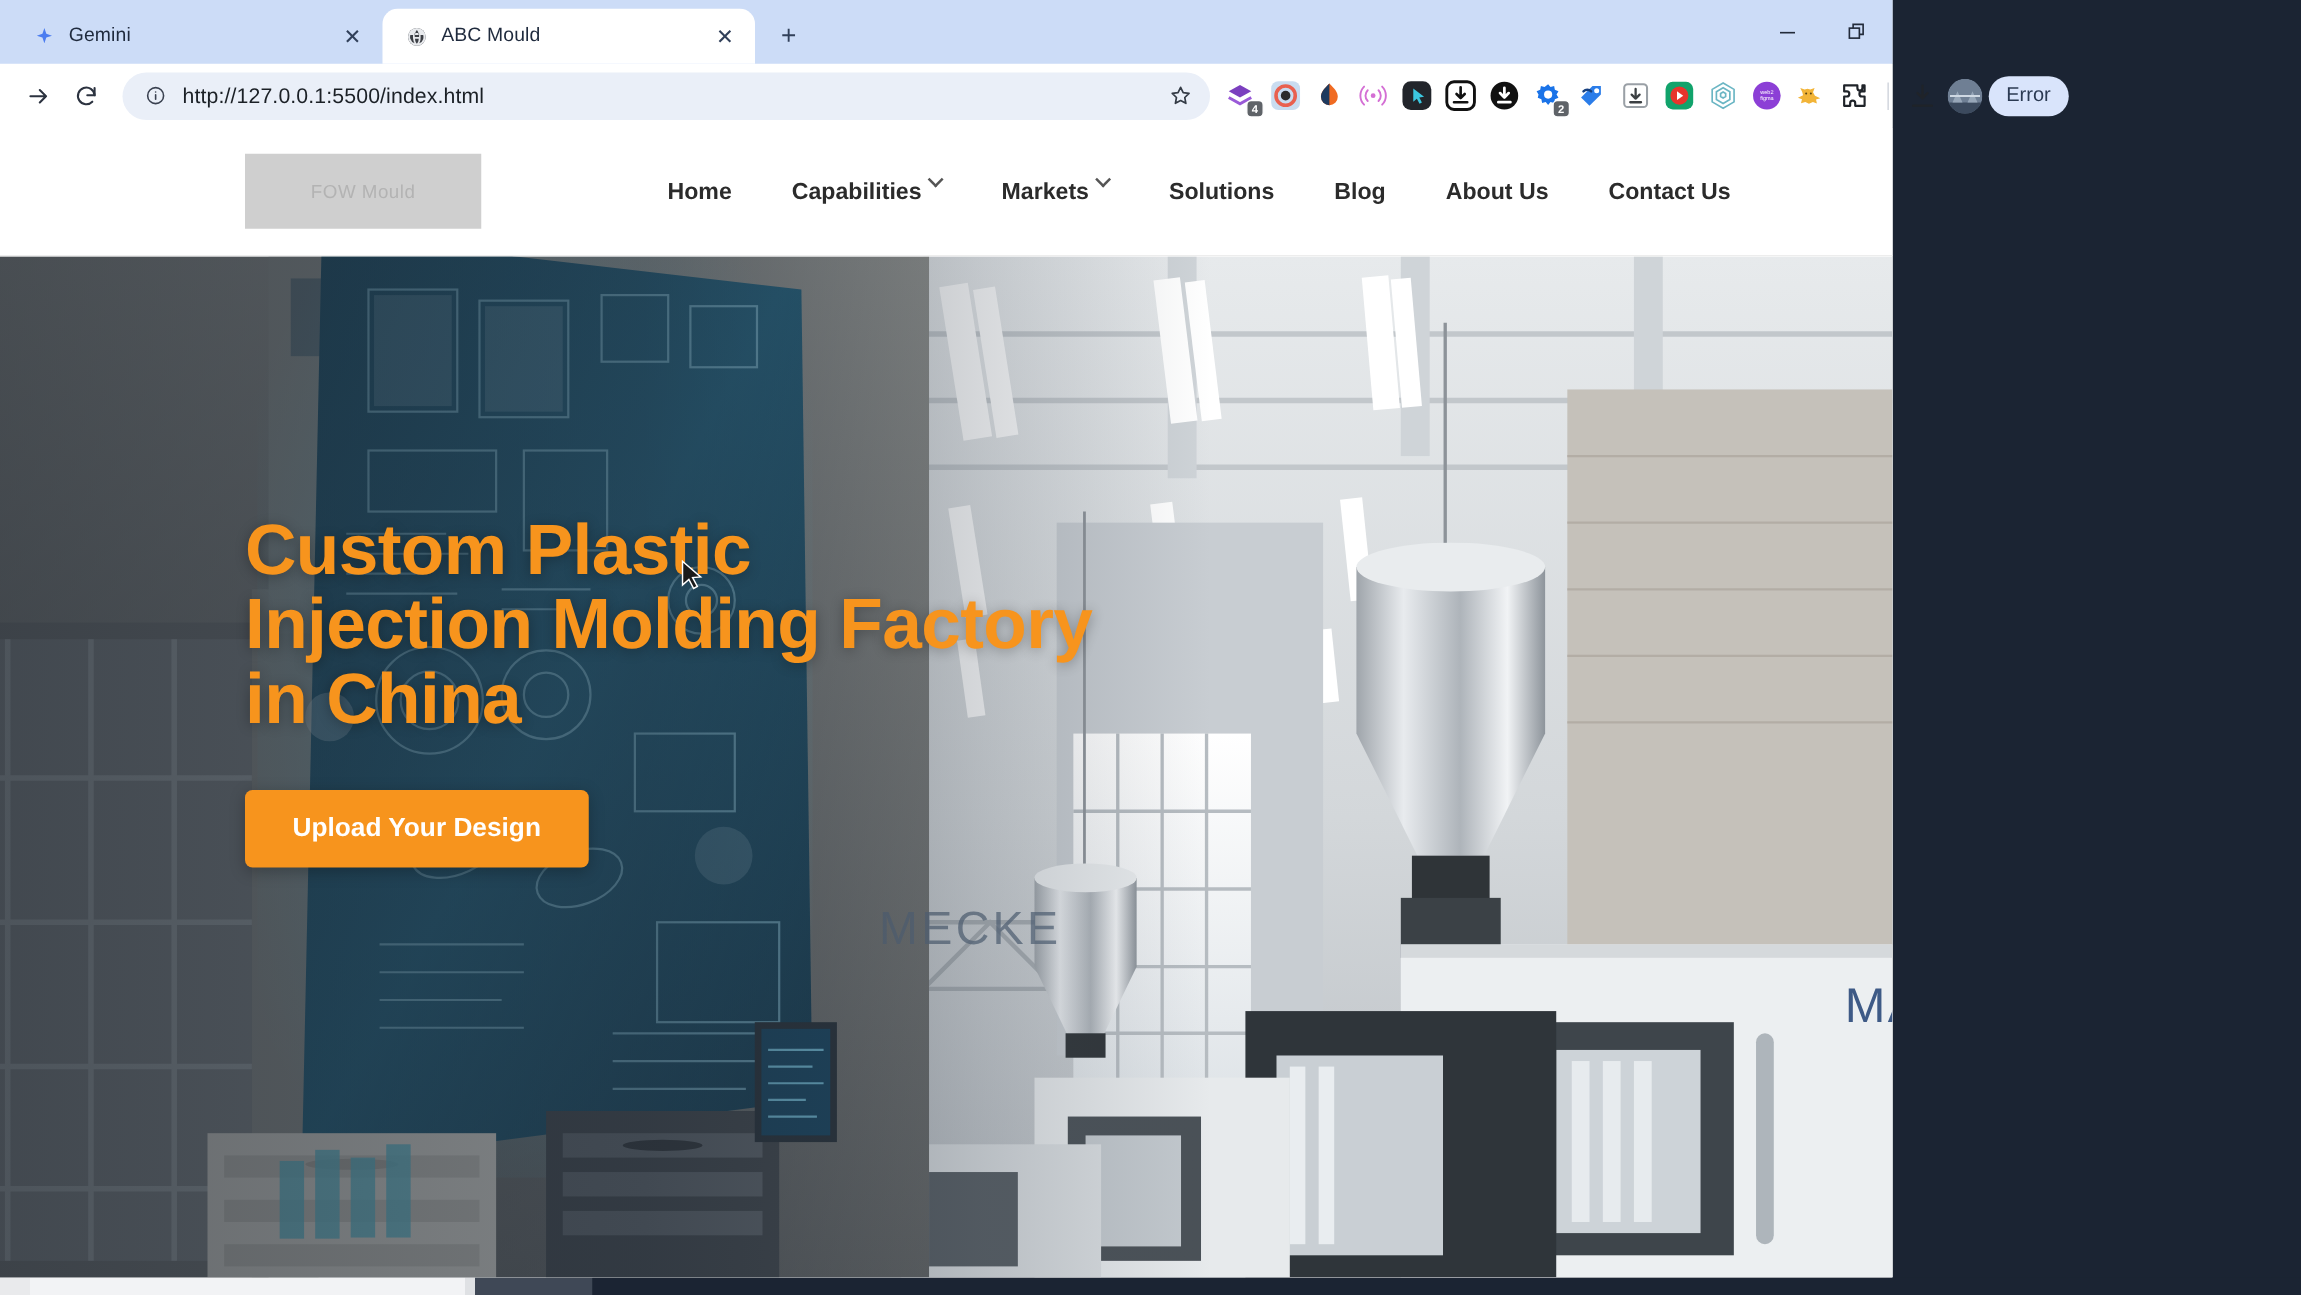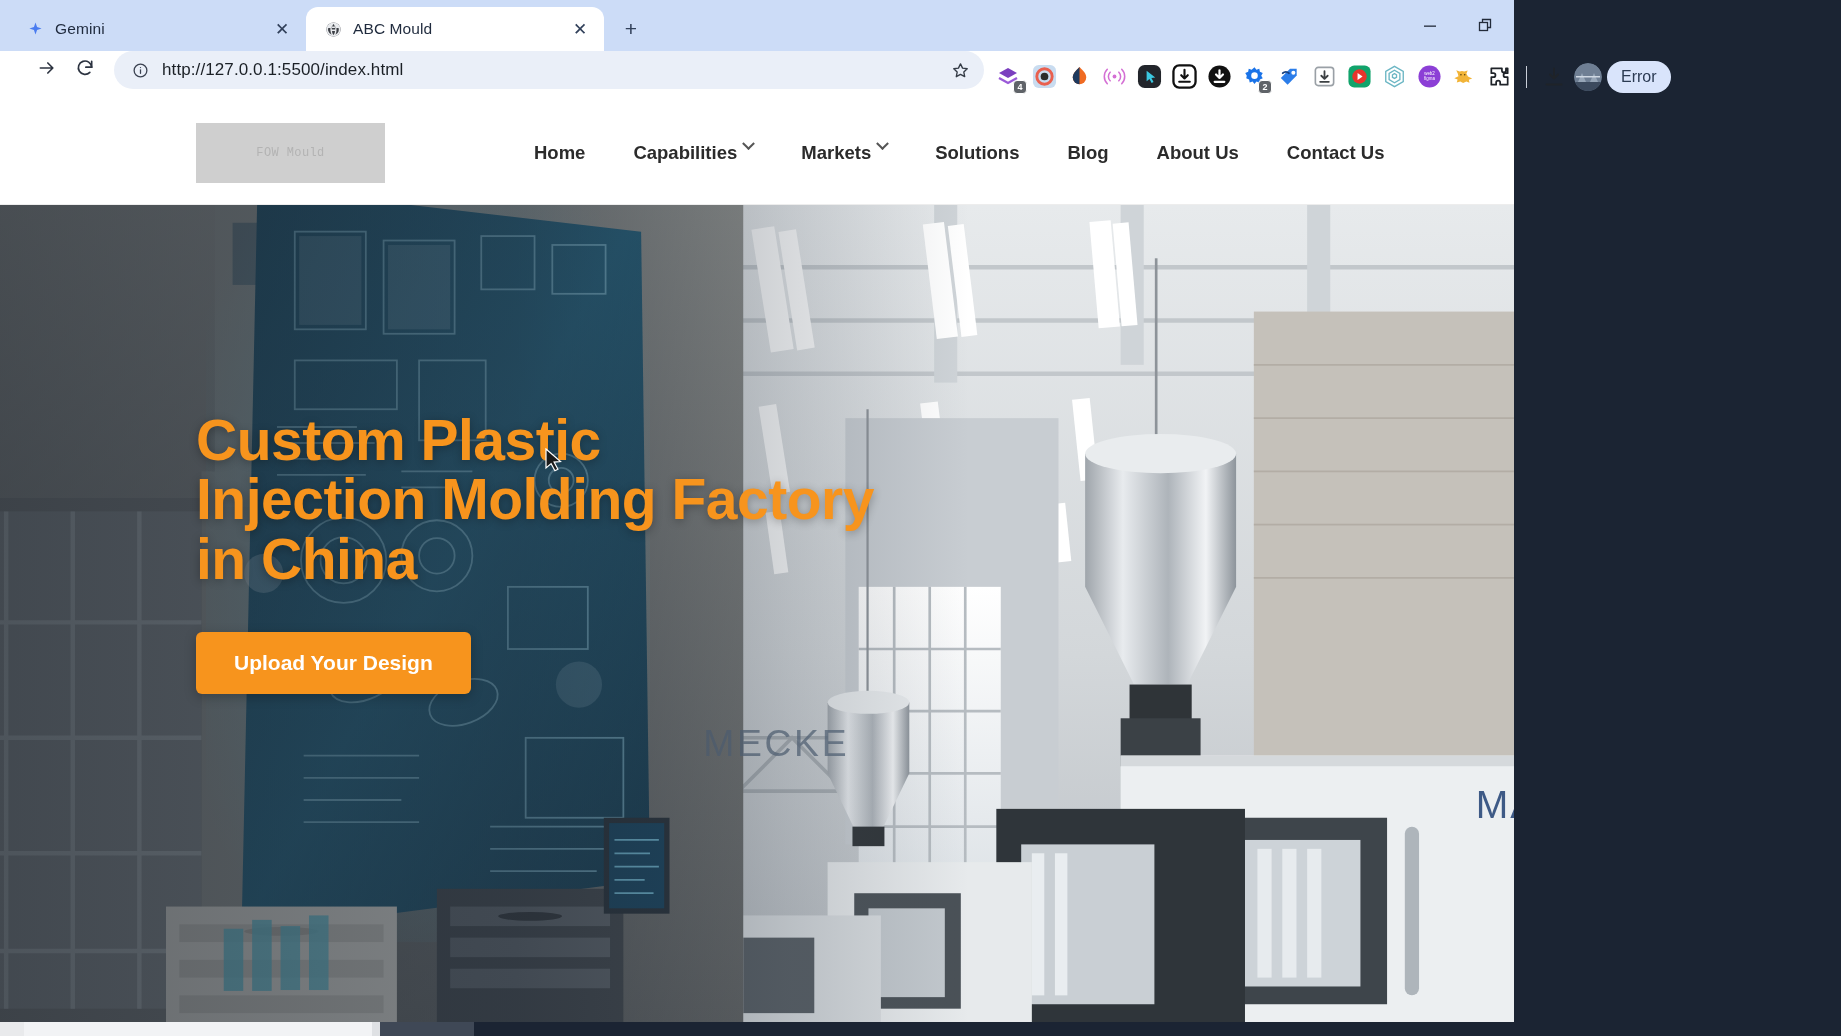--- a/index.html
+++ b/index.html
@@ -32,22 +32,22 @@
   .tab-favicon { width: 19px; height: 19px; flex: 0 0 19px; display: flex; align-items: center; justify-content: center; }
   .tab-title { flex: 1; white-space: nowrap; overflow: hidden; text-overflow: ellipsis; font-size: 15.5px; letter-spacing: .1px; }
   .tab-close { width: 24px; height: 24px; display: flex; align-items: center; justify-content: center; color: #31405a; font-size: 17px; border-radius: 50%; }
   .newtab { width: 34px; height: 34px; margin: 0 0 5px 10px; display: flex; align-items: center; justify-content: center; color: #31405a; font-size: 21px; border-radius: 50%; }
 
   .wincontrols { position: absolute; right: 0; top: 0; height: 51px; display: flex; align-items: center; }
   .wcbtn { width: 56px; height: 51px; display: flex; align-items: center; justify-content: center; color: #222b3a; }
 
   .toolbar {
     height: 51px; background: #fff;
-    display: flex; gap: 4px;
-    padding: 0 8px 0 30px;
+    display: flex; align-items: center; gap: 4px;
+    padding: 0 8px 0 14px;
   }
   .tbicon { width: 34px; height: 34px; flex: 0 0 34px; display: flex; align-items: center; justify-content: center; color: #2c3340; border-radius: 50%; }
   .omnibox {
     flex: 0 0 870px; height: 38px; margin: 0 6px 0 8px;
     background: #eaeff8; border-radius: 19px;
     display: flex; align-items: center; gap: 10px; padding: 0 10px 0 14px;
   }
   .omni-url { flex: 1; font-size: 17px; color: #1b2026; white-space: nowrap; overflow: hidden; letter-spacing: .1px; }
   .omni-star { width: 28px; height: 28px; display: flex; align-items: center; justify-content: center; color: #343b46; font-size: 17px; }
 
@@ -72,21 +72,21 @@
   
   .viewport { flex: 1; position: relative; overflow: hidden; background: #fff; }
 
   .site-header {
     height: 103px; background: #fff; display: flex; align-items: center;
     padding: 0 0 0 196px; border-bottom: 1px solid #ededed; position: relative; z-index: 5;
   }
   .logo-box {
     width: 189px; height: 60px; background: #cfcfcf;
     display: flex; align-items: center; justify-content: center;
-    color: #b3b3b3; font-size: 12px; letter-spacing: .4px; font-family: Liberation Mono, monospace;
+    color: #b3b3b3; font-size: 15px; letter-spacing: .4px;
   }
   .nav { display: flex; align-items: center; gap: 0; margin-left: 125px; }
   .nav-item {
     font-size: 18.5px; font-weight: bold; color: #2b2b2b;
     padding: 0 24px; display: flex; align-items: flex-start; gap: 7px; white-space: nowrap;
   }
   .caret { display: inline-block; width: 9px; height: 9px; border-right: 2px solid #555; border-bottom: 2px solid #555; transform: rotate(45deg) translate(-2px,-2px); }
   .quote-btn {
     margin-left: 28px; background: #f7941d; color: #fff;
     font-size: 18px; font-weight: bold; border: none; border-radius: 6px;

